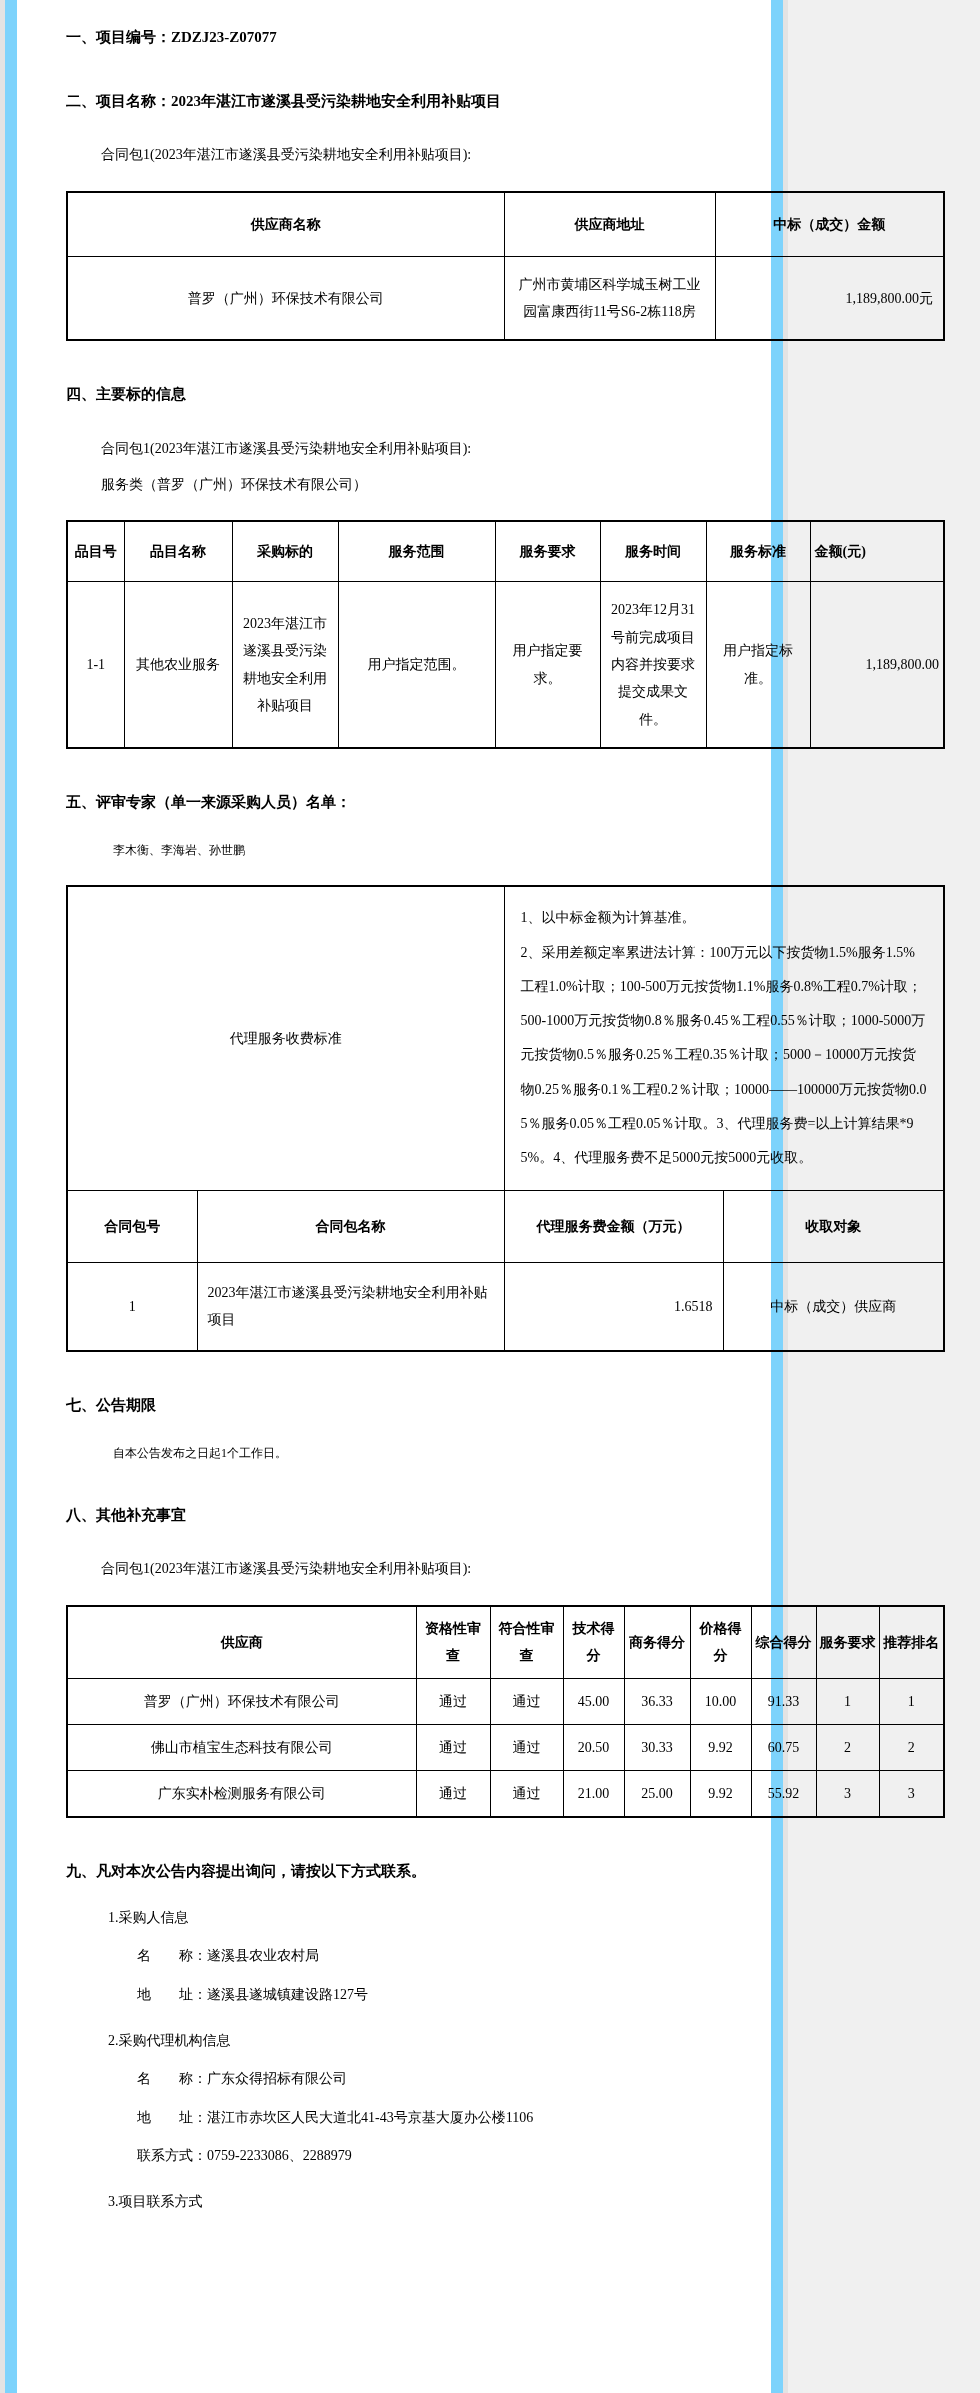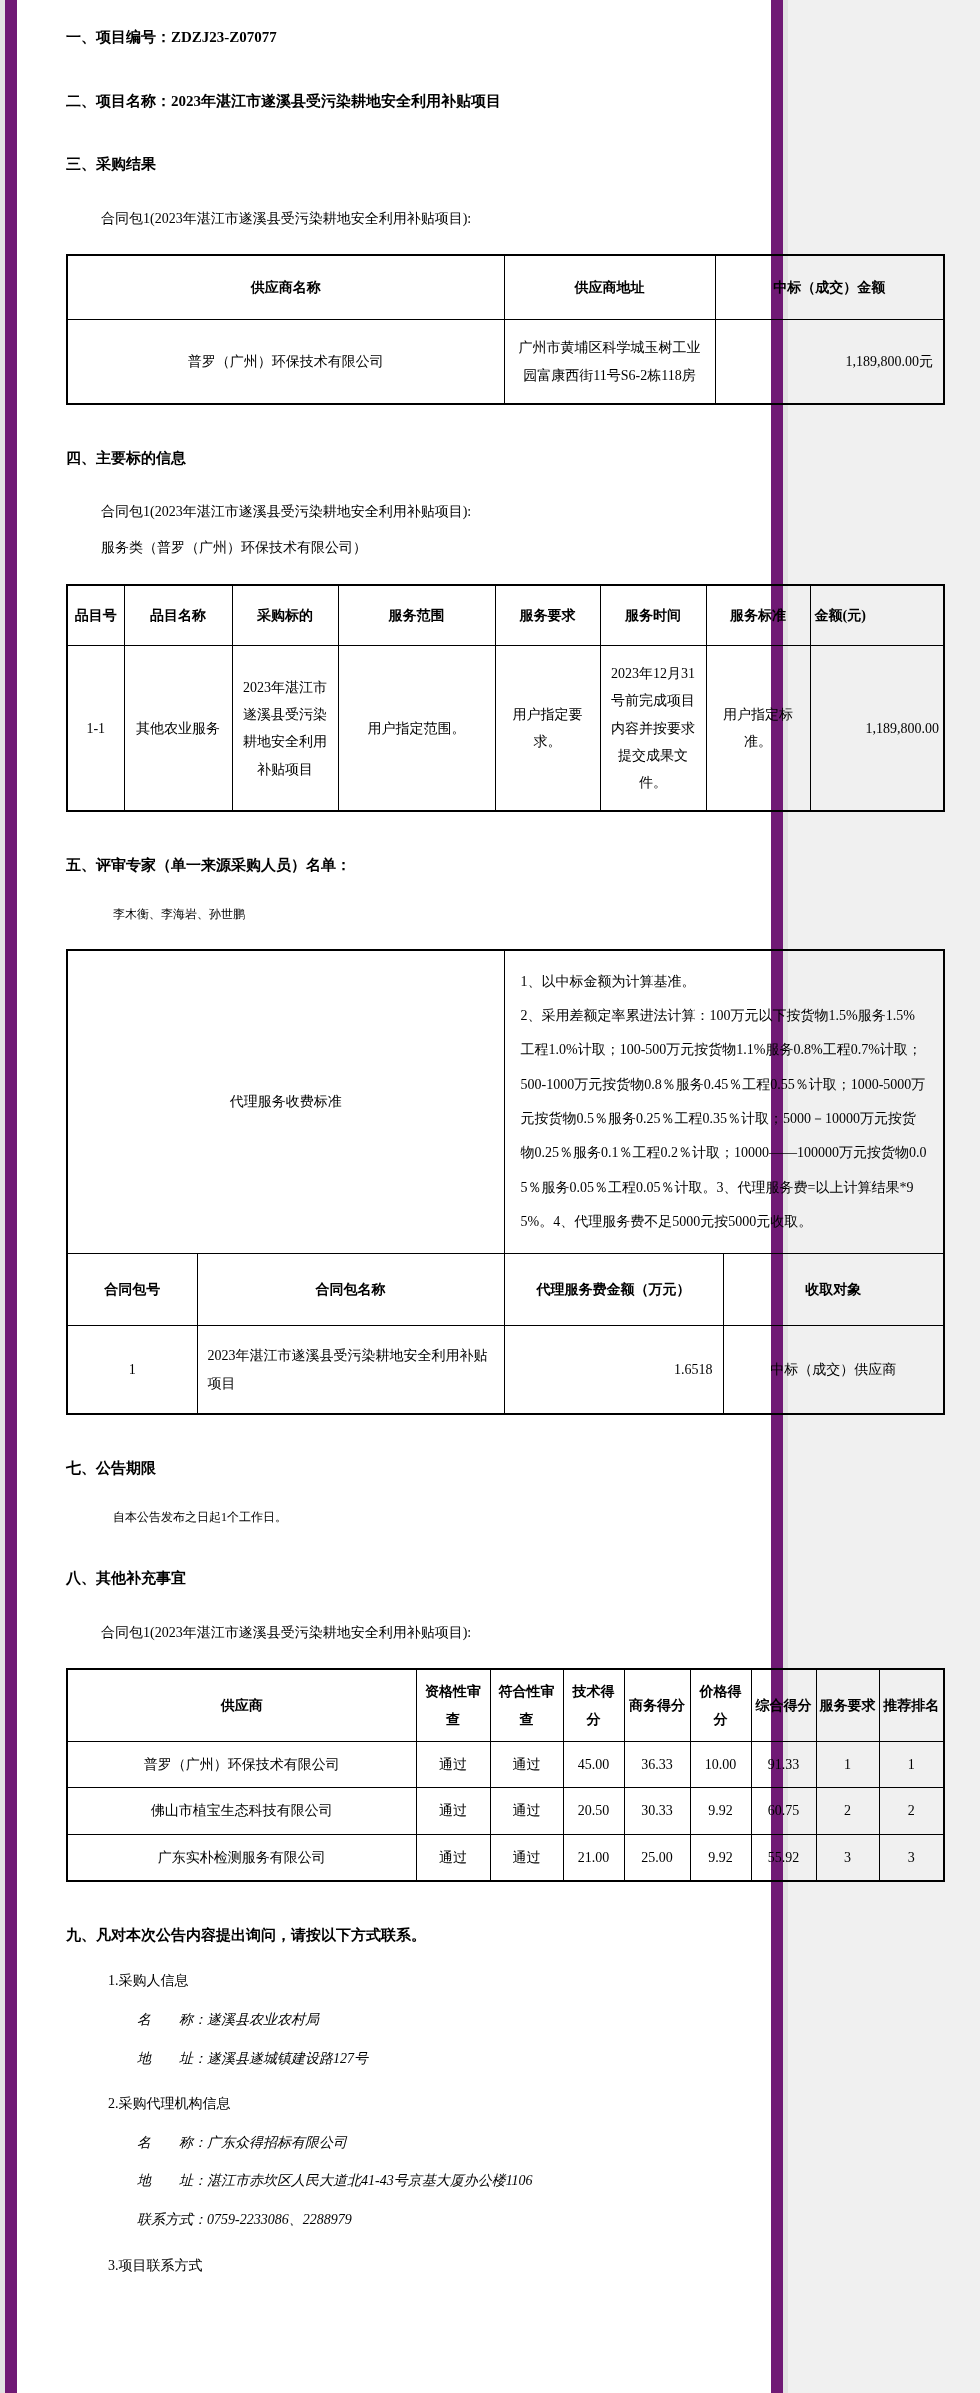--- a/index.html
+++ b/index.html
@@ -2,31 +2,31 @@
 <html><head>
 <meta charset="utf-8">
 <style>
   html,body{margin:0;padding:0;}
   body{
     background:#f0f0f0;
     font-family:"Liberation Serif","DejaVu Serif",serif;
     color:#000;
     width:980px;
   }
-  .page{position:relative;width:788px;min-height:2393px;background:#701a75;}
+  .page{position:relative;width:788px;min-height:2393px;background:#7dd3fc;}
   .edge-left{position:absolute;left:0;top:0;bottom:0;width:5px;background:#e3e3e3;}
   .edge-right{position:absolute;right:0;top:0;bottom:0;width:5px;background:#e3e3e3;}
   .sheet{position:absolute;left:17px;right:17px;top:0;bottom:0;background:#fff;}
   .content{padding:14px 49px 0 49px;}
   .sec-title{font-size:15px;font-weight:bold;margin:44px 0 0 0;line-height:1.3;}
   .sec-title.first{margin-top:14px;}
   .pkg-line{font-size:14px;margin:34px 0 0 35px;line-height:1.4;}
   .body-line{font-size:12px;margin:30px 0 0 47px;line-height:1.4;}
   .sub-head{font-size:14px;margin:26px 0 0 42px;line-height:1.4;}
-  .label-line{font-size:14px;margin:19px 0 0 71px;line-height:1.4;font-style:italic;}
+  .label-line{font-size:14px;margin:19px 0 0 71px;line-height:1.4;}
   table{border-collapse:collapse;table-layout:fixed;width:877px;margin:26px 0 0 0;
         border:2px solid #000;font-size:14px;}
   th,td{border:1px solid #000;padding:8px 8px;line-height:1.95;vertical-align:middle;
         word-break:break-all;overflow-wrap:anywhere;}
   th{font-weight:bold;text-align:center;}
   td.c{text-align:center;}
   td.r{text-align:right;font-family:Liberation Serif, serif;}
   td.l{text-align:left;}
   th.r{text-align:left;}
   .t1 th{padding:18px 8px;}
@@ -46,21 +46,20 @@
 <div class="page">
   <div class="edge-left"></div>
   <div class="edge-right"></div>
   <div class="sheet">
     <div class="content">
 
       <div class="sec-title first">一、项目编号：ZDZJ23-Z07077</div>
 
       <div class="sec-title">二、项目名称：2023年湛江市遂溪县受污染耕地安全利用补贴项目</div>
 
-      <div class="sec-title">三、采购结果</div>
       <div class="pkg-line">合同包1(2023年湛江市遂溪县受污染耕地安全利用补贴项目):</div>
 
       <table class="t1">
         <colgroup>
             <col style="width:437px">
             <col style="width:211px">
             <col style="width:229px">
           </colgroup>
         <tbody>
             <tr>

